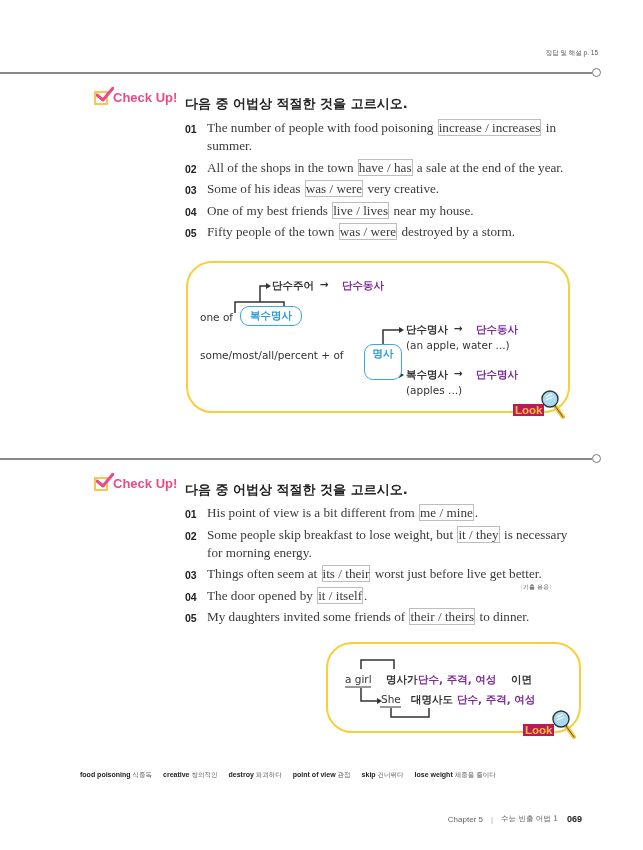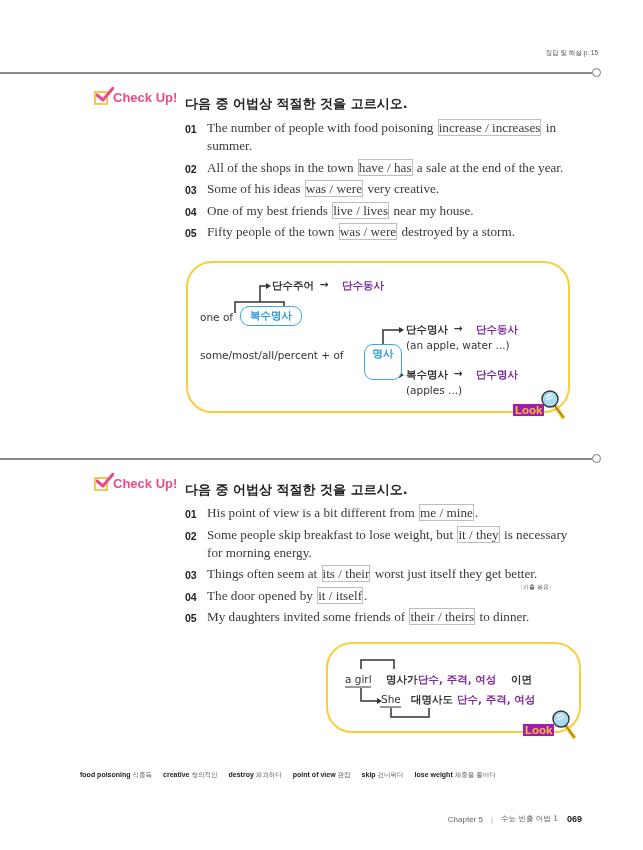--- a/index.html
+++ b/index.html
@@ -21,21 +21,21 @@
   .q { position: relative; padding-left: 22px; font-size: 13.2px; line-height: 18px; color: #3a3a3a; margin-bottom: 3.5px; }
   .q-num { position: absolute; left: 0; top: 1px; font-family: "Liberation Sans", sans-serif; font-weight: bold; font-size: 10.5px; color: #222; }
   .choice { display: inline-block; border: 1px solid #bdbdbd; padding: 0 0; line-height: 15px; margin: 0 1px; }
   .source-note { position: absolute; right: 30px; top: 13px; font-family: "DejaVu Sans", sans-serif; font-size: 6px; color: #555; }
 
   .look-box { position: absolute; border: 2px solid #f7cf3b; border-radius: 26px; background: #fff; }
   .hand { font-family: "DejaVu Sans", sans-serif; font-size: 10.5px; color: #333; position: absolute; white-space: nowrap; }
   .hand.purple { color: #7b2a99; font-weight: bold; }
   .hand.dark { color: #333; font-weight: bold; }
   .pill { position: absolute; border: 1.5px solid #3aa9e0; border-radius: 9px; color: #2c9bd8; font-family: "DejaVu Sans", sans-serif; font-size: 10.5px; font-weight: bold; text-align: center; line-height: 17px; background: #fff; }
-  .look-label { position: absolute; font-family: "Liberation Sans", sans-serif; font-weight: bold; font-size: 11.5px; color: #f2c230; background: #a21caf; padding: 0 2px; }
+  .look-label { position: absolute; font-family: "Liberation Sans", sans-serif; font-weight: bold; font-size: 11.5px; color: #f2c230; background: #be185d; padding: 0 2px; }
   .look-line { position: absolute; height: 2px; background: #f7cf3b; }
   .magnifier { position: absolute; }
 
   svg.lines { position: absolute; left: 0; top: 0; overflow: visible; }
 
   .vocab { position: absolute; left: 80px; top: 771px; font-family: "Liberation Sans", sans-serif; font-size: 7px; color: #222; display: flex; gap: 11px; }
   .vocab .en { font-weight: bold; }
   .vocab .ko { font-family: "DejaVu Sans", sans-serif; color: #555; font-size: 6.5px; margin-left: 2px; }
 
   .footer { position: absolute; top: 808px; right: 61px; display: flex; align-items: flex-end; font-family: "Liberation Sans", sans-serif; font-size: 8px; color: #666; }
@@ -157,21 +157,21 @@
   <div class="q">
     <span class="q-num">02</span>
     <span>Some people skip breakfast to lose weight, but</span>
     <span class="choice">it / they</span>
     <span>is necessary for morning energy.</span>
   </div>
   <div class="q">
     <span class="q-num">03</span>
     <span>Things often seem at</span>
     <span class="choice">its / their</span>
-    <span>worst just itself they get better.</span>
+    <span>worst just before live get better.</span>
     <span class="source-note">〈기출 응용〉</span>
   </div>
   <div class="q">
     <span class="q-num">04</span>
     <span>The door opened by</span>
     <span class="choice">it / itself</span><span>.</span>
   </div>
   <div class="q">
     <span class="q-num">05</span>
     <span>My daughters invited some friends of</span>

